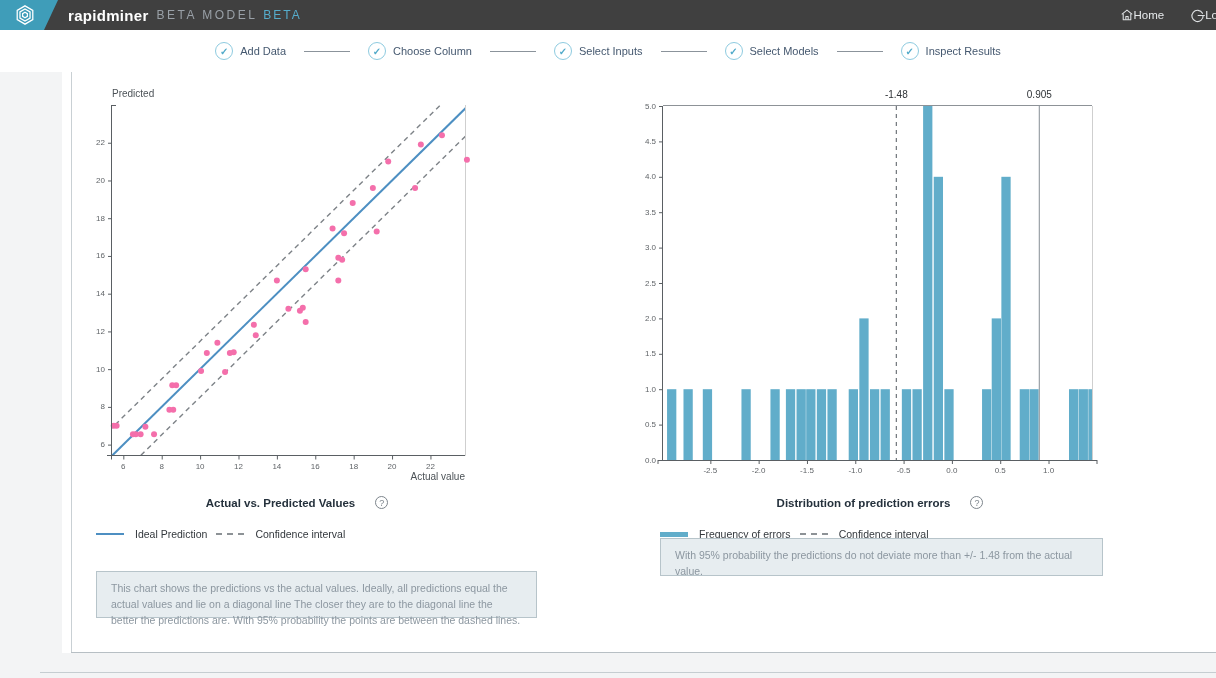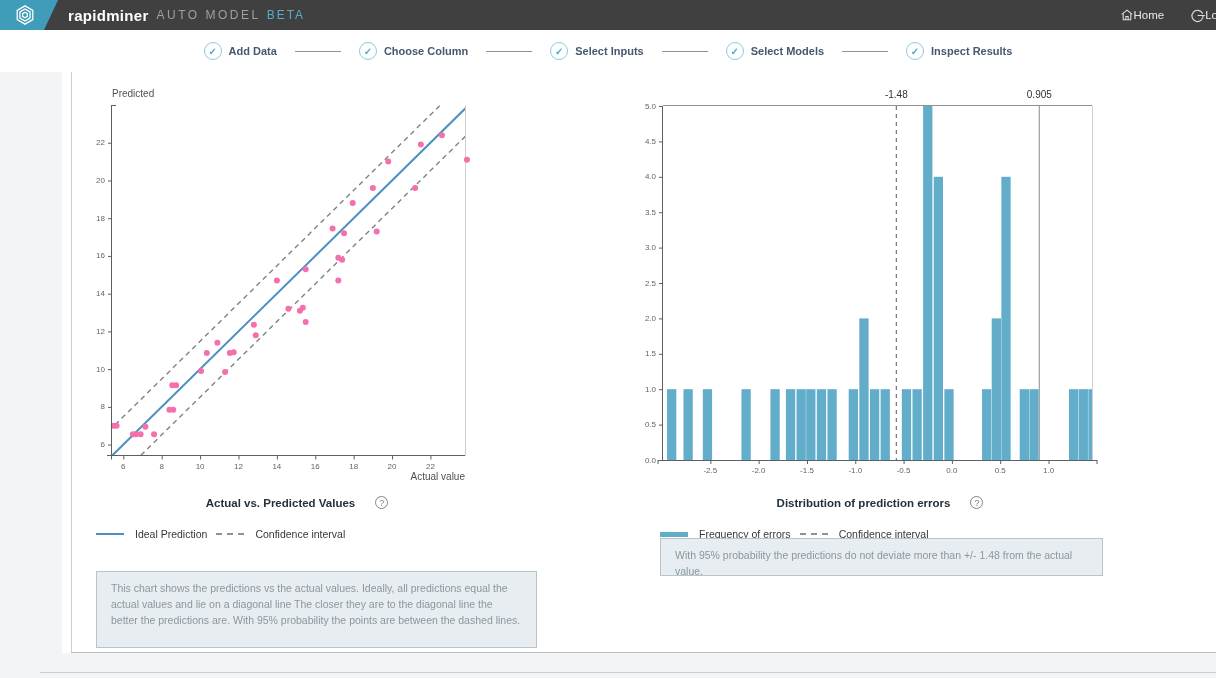--- a/index.html
+++ b/index.html
@@ -20,21 +20,21 @@
   .header-btn { display:flex; align-items:center; color:#e6e9eb; font-size:11.5px; cursor:pointer; }
   .header-btn:last-child { margin-right:-2px; }
 
   
   .stepper { position:absolute; left:0; top:30px; width:1216px; height:42px; background:#ffffff;
              display:flex; align-items:center; justify-content:center; }
   .step { display:flex; align-items:center; gap:7px; cursor:pointer; }
   .step-circle { width:18px; height:18px; border:1.5px solid #8ecbe0; border-radius:50%;
                  display:flex; align-items:center; justify-content:center;
                  color:#4fa9c9; font-size:10px; font-weight:bold; background:#fff; }
-  .step-label { color:#45586f; font-size:11px; font-weight:bold; }
+  .step-label { color:#45586f; font-size:11px; font-weight:normal; }
   .step-conn { width:46px; height:0; border-top:1px solid #8b939b; margin:0 18px; }
 
   
   .left-gutter { position:absolute; left:0; top:72px; width:62px; height:581px; background:#f3f4f5; }
   .panel-left-border { position:absolute; left:71px; top:72px; width:1px; height:580px; background:#c9d0d4; }
   .panel-bottom-border { position:absolute; left:71px; top:652px; width:1145px; height:1px; background:#b7bfc4; }
   .footer-area { position:absolute; left:0; top:653px; width:1216px; height:25px; background:#f3f4f5; }
   .footer-line { position:absolute; left:40px; top:672px; width:1176px; height:1px; background:#c6cdd1; }
 
   
@@ -57,40 +57,40 @@
   .legend-right { left:660px; top:528px;align-items:center; }
   .legend-row { display:flex; align-items:center; gap:11px; }
   .legend-label { color:#33383d; font-size:10.5px; }
   .swatch { width:28px; flex:0 0 auto; }
   .swatch-line { height:2px; background:#4d8fc2; }
   .swatch-bar { height:5px; background:#61adca; }
   .swatch-dash { height:0; border-top:2px dashed #8d9296; }
 
   .note-box { position:absolute; background:#e7edf0; border:1px solid #b7c4ca; color:#8c97a0;
               font-size:10.5px; line-height:1.5; padding:9px 14px; }
-  .note-left { left:96px; top:571px; width:441px; height:77px; }
+  .note-left { left:96px; top:571px; width:441px; height:47px; }
   .note-right { left:660px; top:538px; width:443px; height:38px; }
 </style>
 </head>
 <body>
 
 <div id="app">
 
   <div class="header">
     <div class="logo-wrap">
       <svg width="22" height="22" viewBox="0 0 24 24">
         <g fill="none" stroke="#ffffff" stroke-width="1.4">
           <polygon points="12,2 20.5,7 20.5,17 12,22 3.5,17 3.5,7"></polygon>
           <polygon points="12,5.5 17.5,8.7 17.5,15.3 12,18.5 6.5,15.3 6.5,8.7"></polygon>
           <polygon points="12,9 14.6,10.5 14.6,13.5 12,15 9.4,13.5 9.4,10.5"></polygon>
         </g>
       </svg>
     </div>
     <span class="brand">rapidminer</span>
-    <span class="product">AUTO MODEL</span>
+    <span class="product">BETA MODEL</span>
     <span class="beta">BETA</span>
     <div class="header-right">
       <div class="header-btn">
         <svg width="14" height="14" viewBox="0 0 24 24">
           <g fill="none" stroke="#dfe2e4" stroke-width="1.8" stroke-linejoin="round">
             <path d="M3 11 L12 3.5 L21 11"></path>
             <path d="M5.5 10 V20 H18.5 V10"></path>
             <path d="M10 20 V14.5 H14 V20"></path>
           </g>
         </svg>

